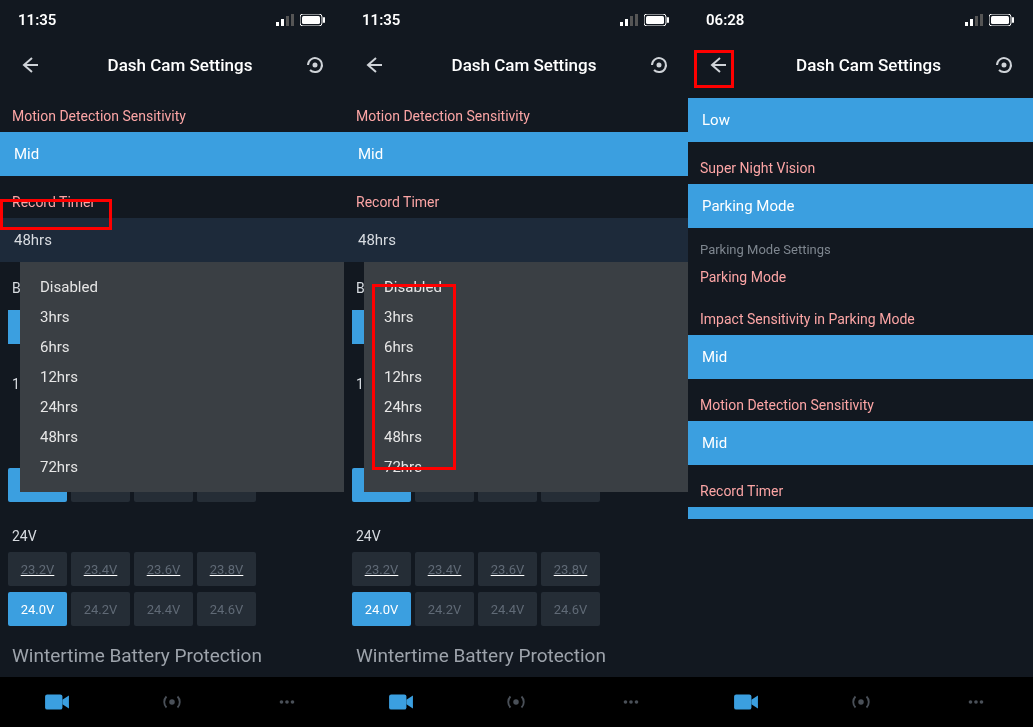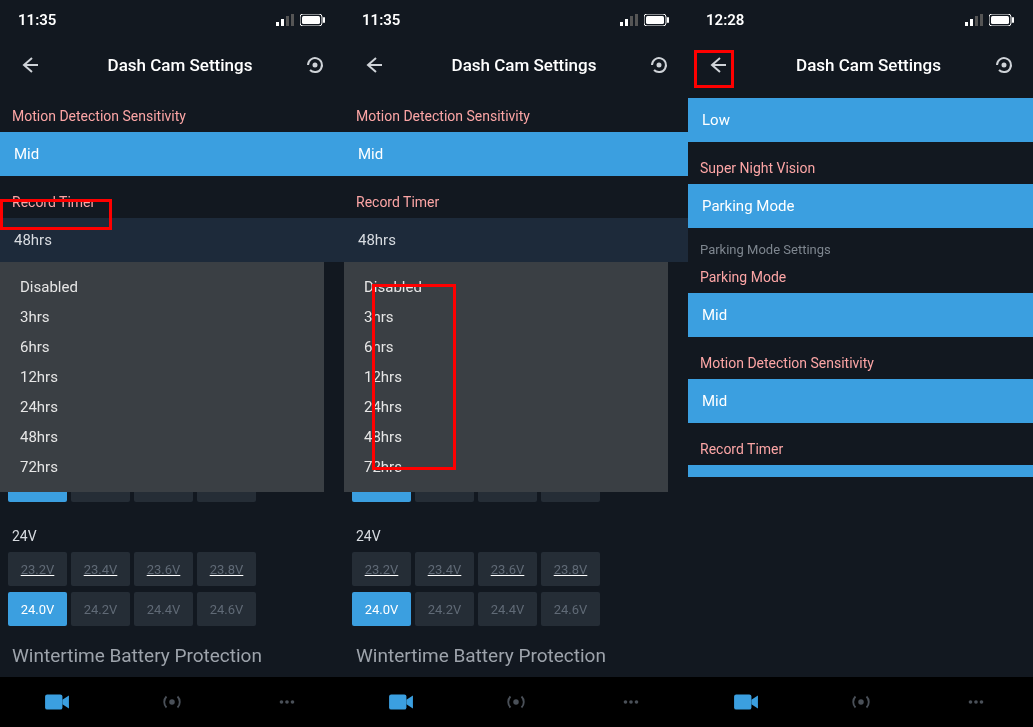--- a/index.html
+++ b/index.html
@@ -86,20 +86,21 @@
     background: #1d2a3a;
     color: #d7dbe0;
     padding: 13px 14px;
     font-size: 15px;
     cursor: pointer;
   }
   .dropdown {
     background: #3a3f44;
     color: #e6e6e6;
     padding: 10px 0;
+    margin-left: 20px;
     margin-right: 0;
     width: calc(100% - 20px);
     position: relative;
     z-index: 5;
   }
   .dropdown-item {
     padding: 6px 20px;
     font-size: 15px;
     cursor: pointer;
   }
@@ -383,21 +384,21 @@
           <circle cx="18" cy="12" r="2" fill="#4a5058"></circle>
         </svg>
       </div>
   </div>
 
   <div class="redbox" style="left:28px; top:284px; width:84px; height:186px;"></div>
 </div>
 
 <div class="phone" style="width:345px">
   <div class="status-bar">
-    <span>12:28</span>
+    <span>06:28</span>
     <span class="status-icons">
       <svg width="18" height="12">
           <rect x="0" y="8" width="3" height="4" fill="#fff"></rect>
           <rect x="5" y="5" width="3" height="7" fill="#fff"></rect>
           <rect x="10" y="2" width="3" height="10" fill="#555"></rect>
           <rect x="15" y="0" width="3" height="12" fill="#555"></rect>
         </svg>
       <svg width="26" height="12">
           <rect x="0" y="0" width="22" height="12" rx="3" stroke="#fff" fill="none"></rect>
           <rect x="2" y="2" width="18" height="8" rx="1.5" fill="#fff"></rect>
@@ -423,20 +424,21 @@
   <div class="content">
     <div class="blue-bar">Low</div>
 
     <div class="section-label" style="padding-top:18px">Super Night Vision</div>
     <div class="blue-bar">Parking Mode</div>
 
     <div class="section-sublabel">Parking Mode Settings</div>
 
     <div class="section-label">Parking Mode</div>
 
+    <div class="section-label" style="padding-top:18px">Impact Sensitivity in Parking Mode</div>
     <div class="blue-bar">Mid</div>
 
     <div class="section-label" style="padding-top:18px">Motion Detection Sensitivity</div>
     <div class="blue-bar">Mid</div>
 
     <div class="section-label" style="padding-top:18px">Record Timer</div>
     <div class="blue-bar" style="height:12px; padding:0"></div>
   </div>
 
   <div class="nav-bar">

